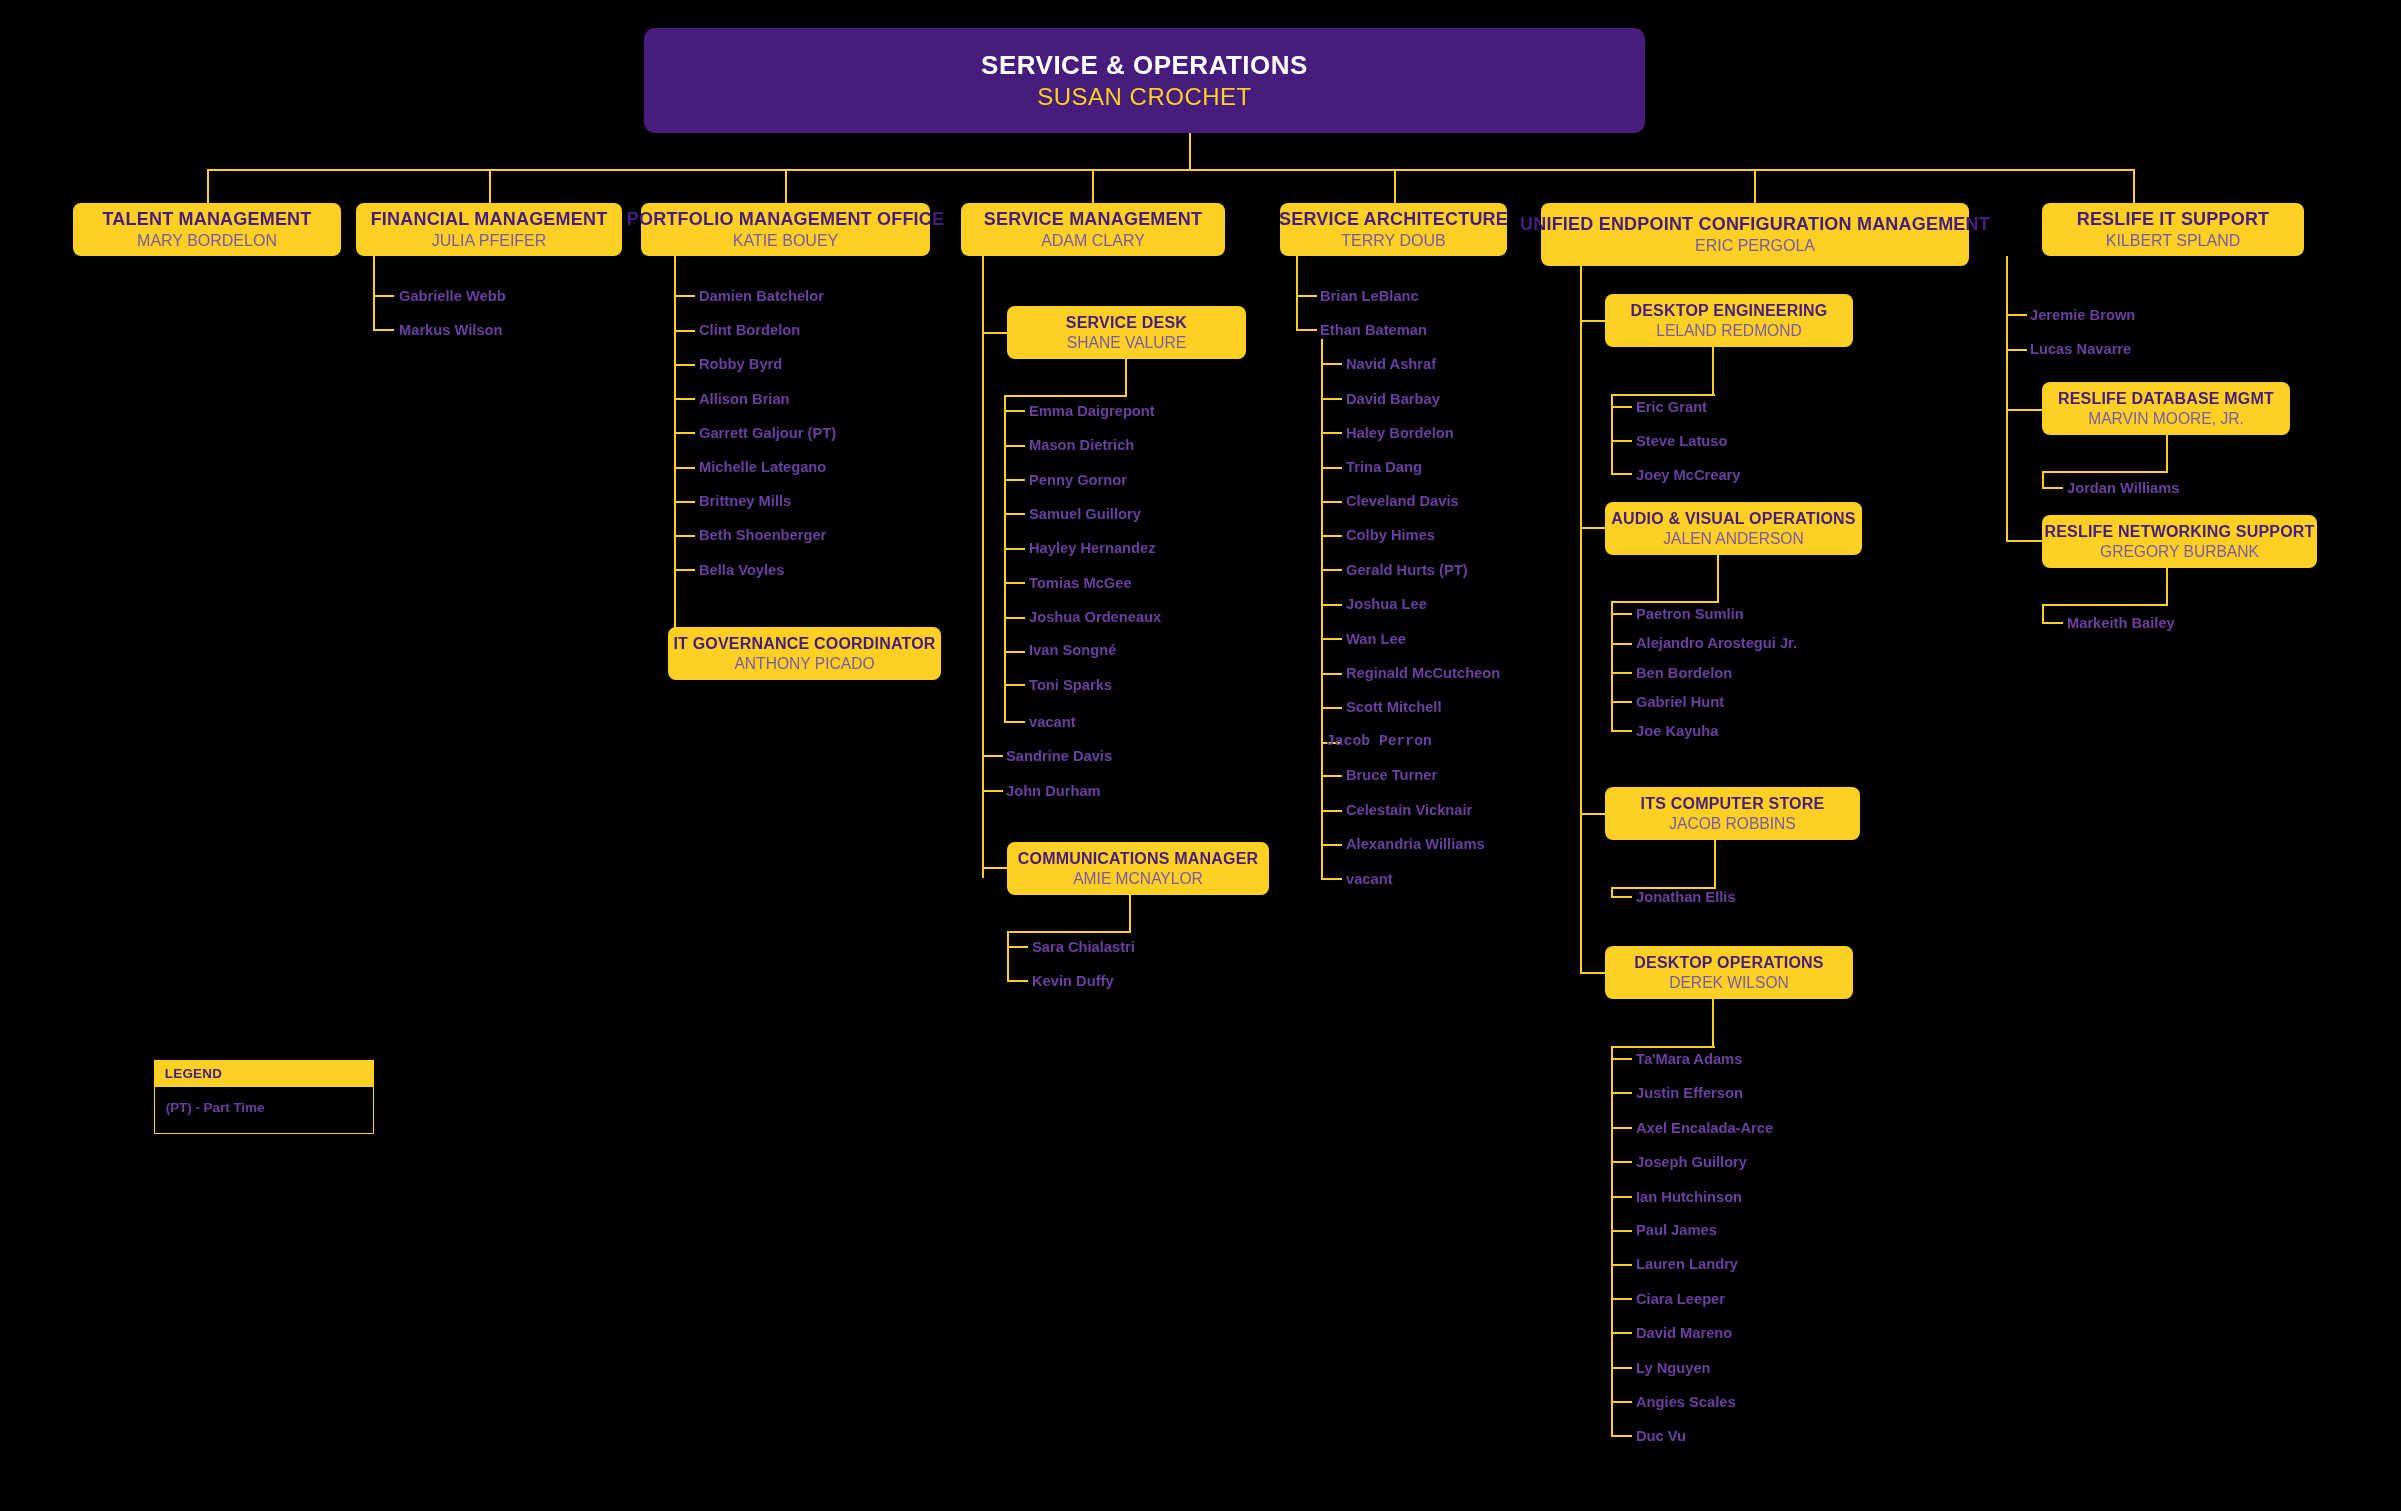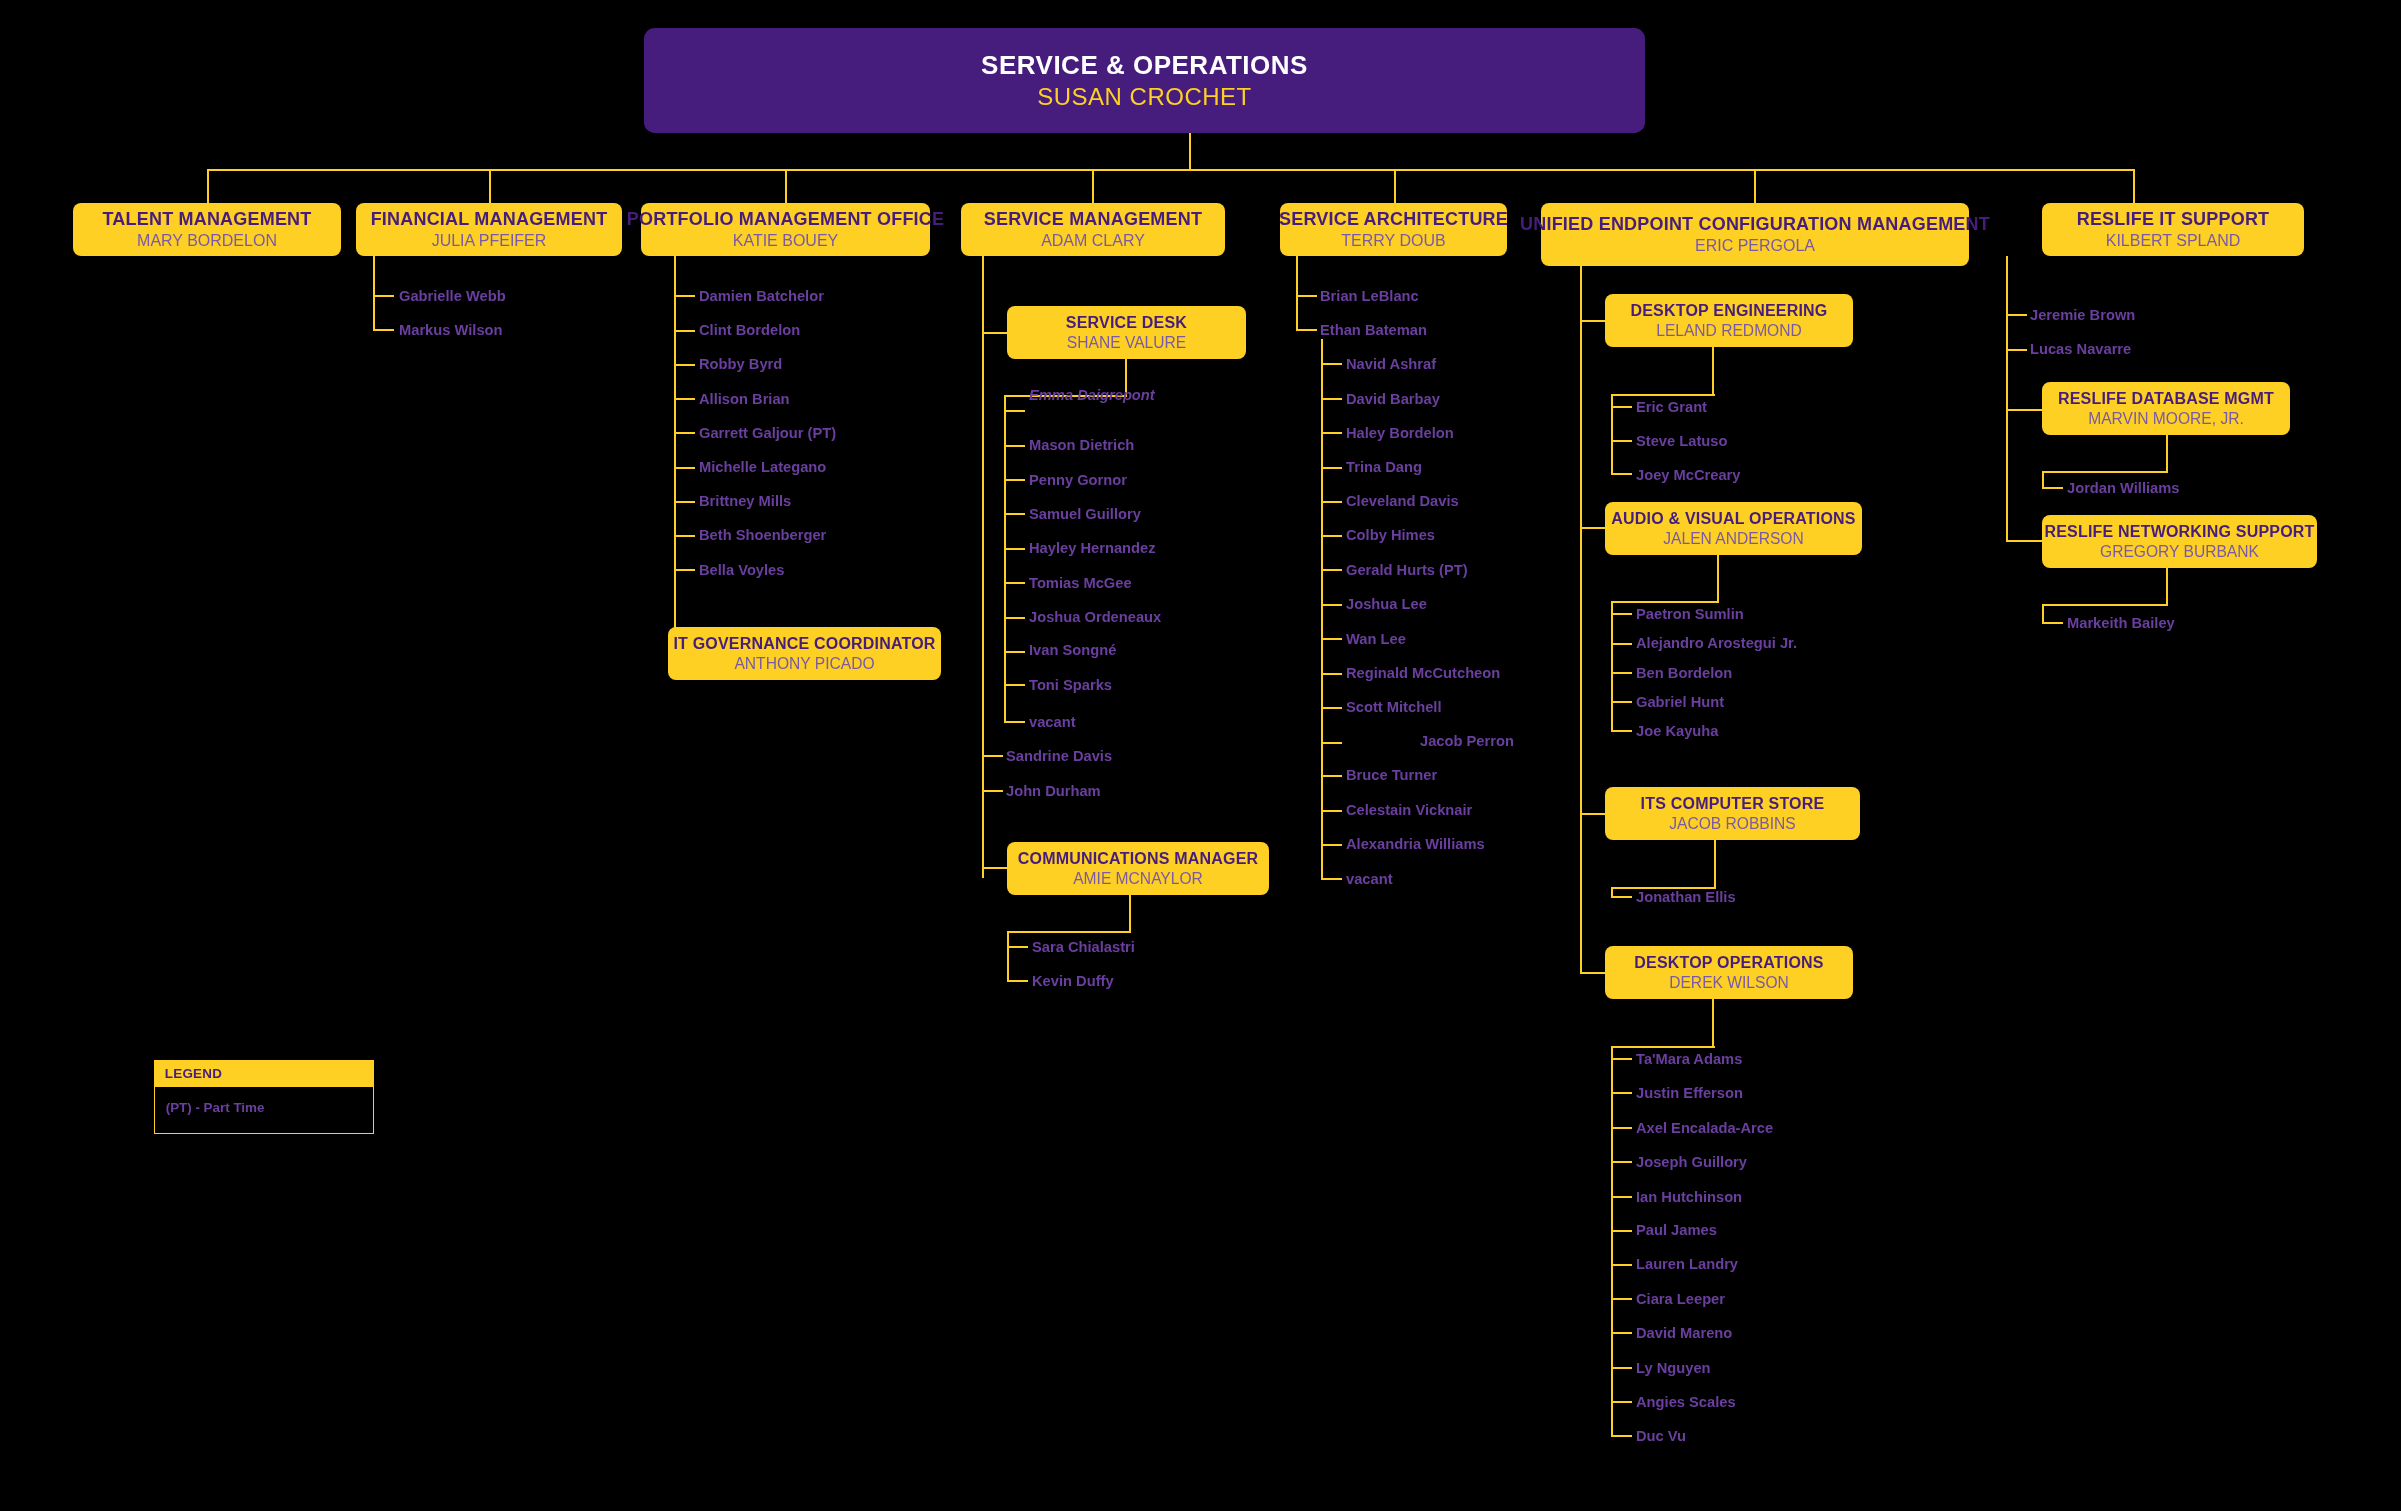--- a/index.html
+++ b/index.html
@@ -185,21 +185,21 @@
   <div class="ln lnh" style="left:1004px;top:445px;width:21.4px;height:1.8px;"></div>
   <div class="ln lnh" style="left:1004px;top:479px;width:21.4px;height:1.8px;"></div>
   <div class="ln lnh" style="left:1004px;top:513px;width:21.4px;height:1.8px;"></div>
   <div class="ln lnh" style="left:1004px;top:548px;width:21.4px;height:1.8px;"></div>
   <div class="ln lnh" style="left:1004px;top:582px;width:21.4px;height:1.8px;"></div>
   <div class="ln lnh" style="left:1004px;top:617px;width:21.4px;height:1.8px;"></div>
   <div class="ln lnh" style="left:1004px;top:651px;width:21.4px;height:1.8px;"></div>
   <div class="ln lnh" style="left:1004px;top:684px;width:21.4px;height:1.8px;"></div>
   <div class="ln lnh" style="left:1004px;top:721px;width:21.4px;height:1.8px;"></div>
 
-  <div class="leaf" style="left:1029px;top:388px;font-style:italic;">Emma Daigrepont</div>
+  <div class="leaf" style="left:1029px;top:404px;">Emma Daigrepont</div>
   <div class="leaf" style="left:1029px;top:438px;">Mason Dietrich</div>
   <div class="leaf" style="left:1029px;top:473px;">Penny Gornor</div>
   <div class="leaf" style="left:1029px;top:507px;">Samuel Guillory</div>
   <div class="leaf" style="left:1029px;top:541px;">Hayley Hernandez</div>
   <div class="leaf" style="left:1029px;top:576px;">Tomias McGee</div>
   <div class="leaf" style="left:1029px;top:610px;">Joshua Ordeneaux</div>
   <div class="leaf" style="left:1029px;top:643px;">Ivan Songné</div>
   <div class="leaf" style="left:1029px;top:678px;">Toni Sparks</div>
   <div class="leaf" style="left:1029px;top:715px;">vacant</div>
 
@@ -247,21 +247,21 @@
   <div class="leaf" style="left:1346px;top:392px;">David Barbay</div>
   <div class="leaf" style="left:1346px;top:426px;">Haley Bordelon</div>
   <div class="leaf" style="left:1346px;top:460px;">Trina Dang</div>
   <div class="leaf" style="left:1346px;top:494px;">Cleveland Davis</div>
   <div class="leaf" style="left:1346px;top:528px;">Colby Himes</div>
   <div class="leaf" style="left:1346px;top:563px;">Gerald Hurts (PT)</div>
   <div class="leaf" style="left:1346px;top:597px;">Joshua Lee</div>
   <div class="leaf" style="left:1346px;top:632px;">Wan Lee</div>
   <div class="leaf" style="left:1346px;top:666px;">Reginald McCutcheon</div>
   <div class="leaf" style="left:1346px;top:700px;">Scott Mitchell</div>
-  <div class="leaf" style="left:1420px;top:734px;">Jacob Perron</div>
+  <div class="leaf" style="left:1326px;top:734px;font-family:Liberation Mono, monospace;">Jacob Perron</div>
   <div class="leaf" style="left:1346px;top:768px;">Bruce Turner</div>
   <div class="leaf" style="left:1346px;top:803px;">Celestain Vicknair</div>
   <div class="leaf" style="left:1346px;top:837px;">Alexandria Williams</div>
   <div class="leaf" style="left:1346px;top:872px;">vacant</div>
 
   <div class="ln lnv" style="left:1580px;top:256px;width:1.8px;height:717px;"></div>
   <div class="ln lnh" style="left:1580px;top:320px;width:27px;height:1.8px;"></div>
   <div class="ln lnh" style="left:1580px;top:527px;width:27px;height:1.8px;"></div>
   <div class="ln lnh" style="left:1580px;top:813px;width:27px;height:1.8px;"></div>
   <div class="ln lnh" style="left:1580px;top:972px;width:27px;height:1.8px;"></div>

